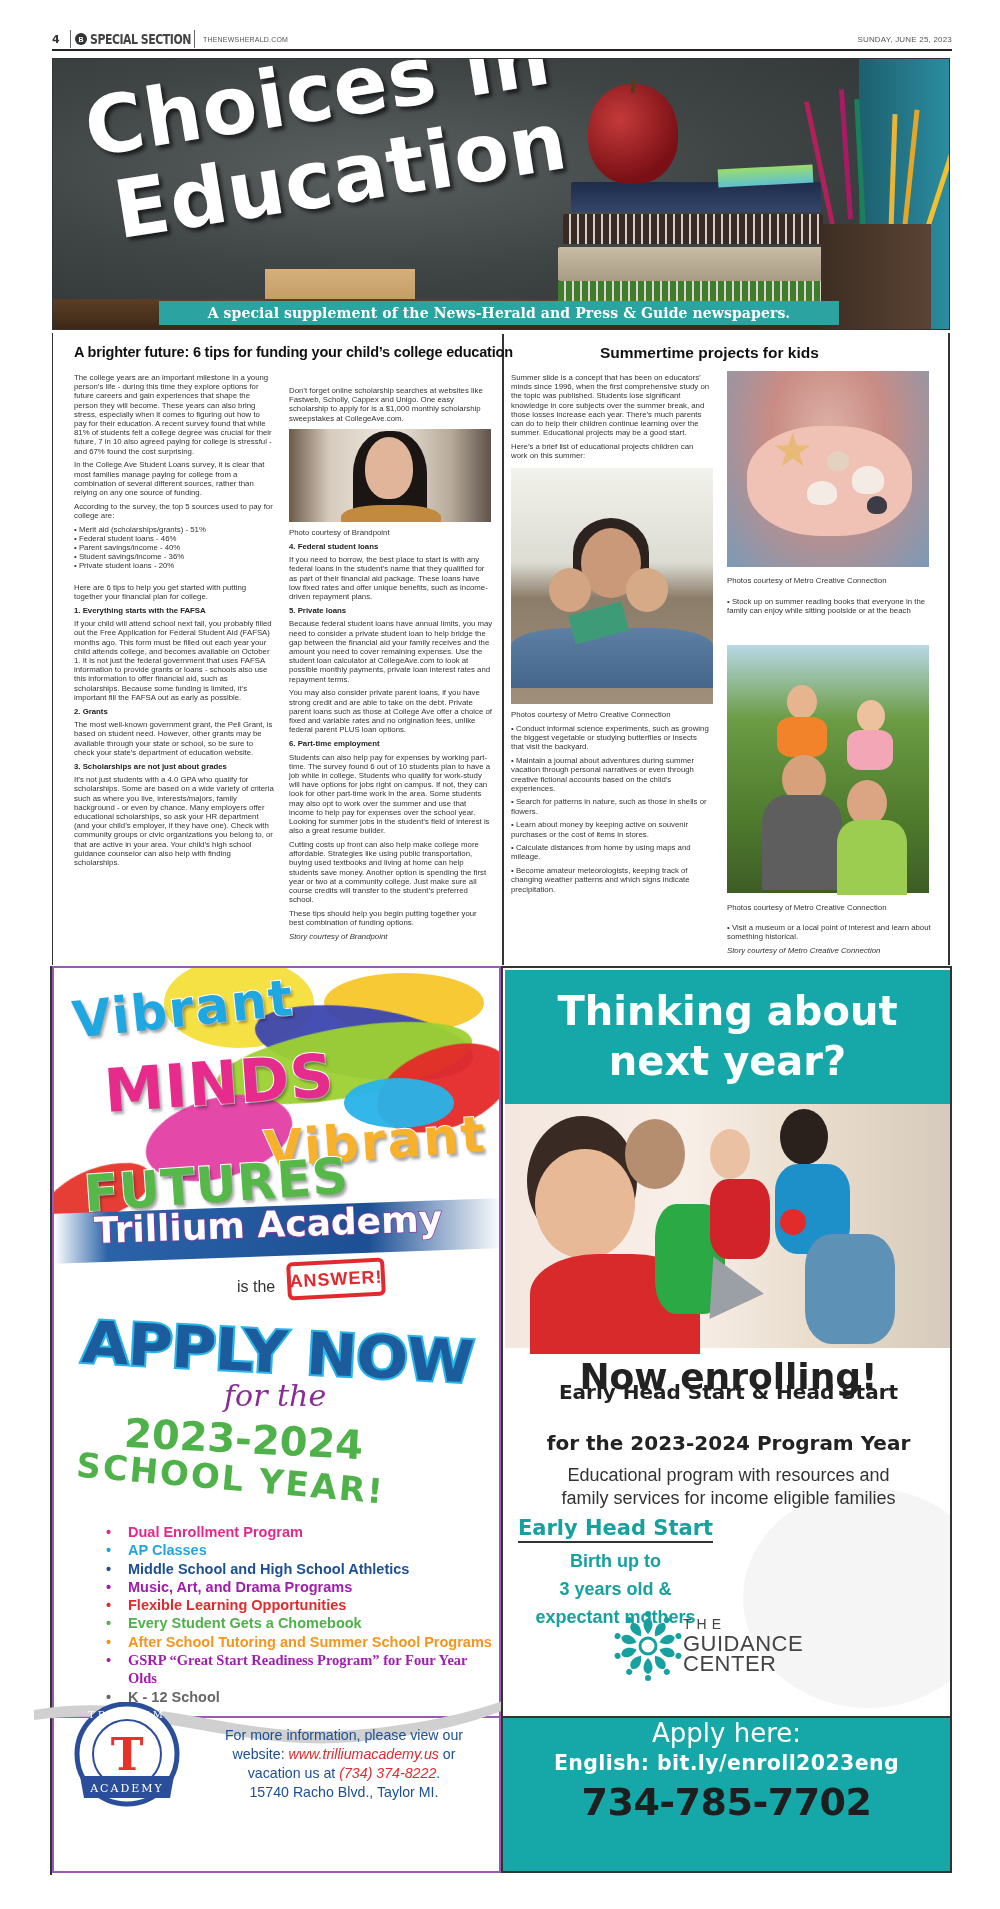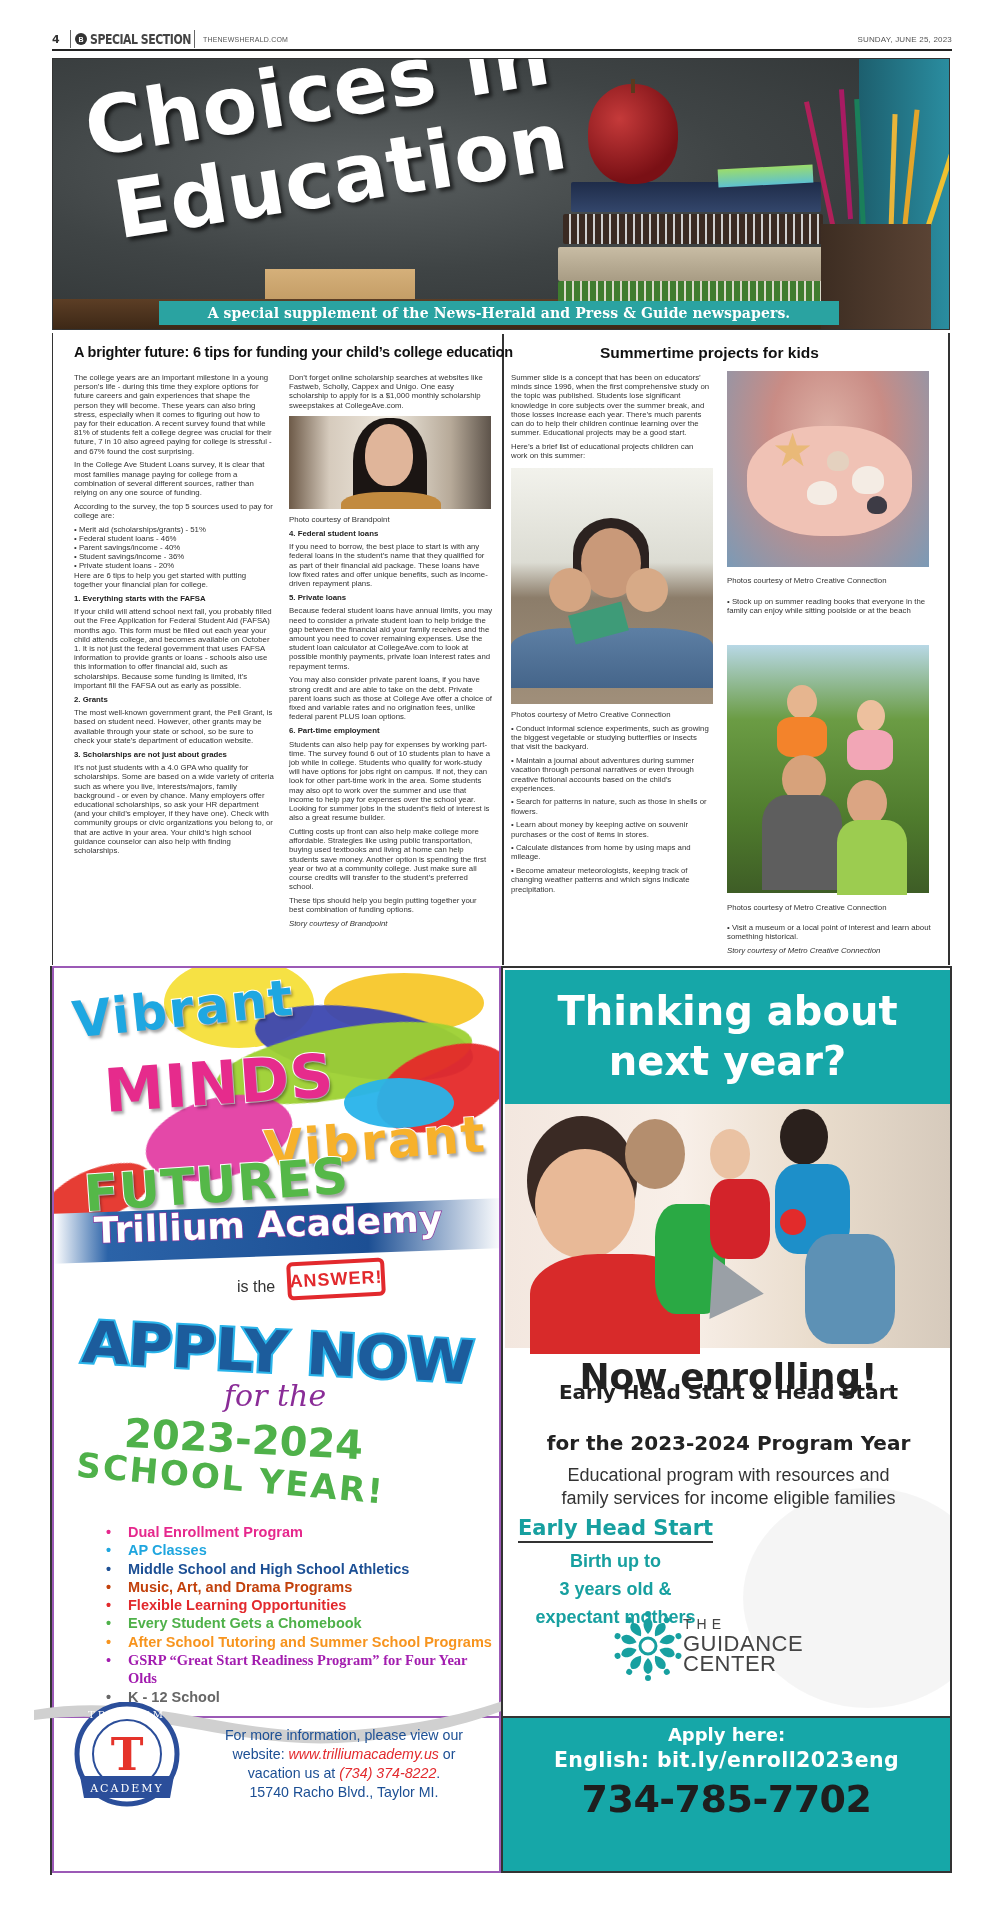--- a/index.html
+++ b/index.html
@@ -44,24 +44,24 @@
   .art-divider { position: absolute; left: 502px; top: 334px; width: 2px; height: 631px; background: #333; }
 
   .art-title { position: absolute; font-weight: bold; color: #111; white-space: nowrap; }
   .at1 { left: 74px; top: 344px; font-size: 14.5px; letter-spacing: -0.2px; }
   .at2 { left: 600px; top: 344px; font-size: 15.5px; }
 
   .col { position: absolute; font-size: 7.8px; line-height: 9.2px; color: #333; }
   .col p { margin-bottom: 4.5px; }
   .col h4 { font-size: 7.8px; font-weight: bold; color: #222; margin: 5px 0 4px; }
   .col .italic { font-style: italic; }
-  .col ul { list-style: none; margin-bottom: 0; }
+  .col ul { list-style: none; margin-bottom: 12px; }
 
   .c1 { left: 74px; top: 373px; width: 200px; }
-  .c2 { left: 289px; top: 373px; width: 204px; }
+  .c2 { left: 289px; top: 386px; width: 204px; }
   .c3 { left: 511px; top: 373px; width: 200px; }
   .c4 { left: 727px; top: 559px; width: 204px; }
 
   .photo { position: relative; overflow: hidden; }
   .ph-woman { width: 202px; height: 93px; margin: 6px 0 6px; background: linear-gradient(90deg, #6d5a48 0%, #d6cbbd 20%, #efe9df 50%, #b7aa99 80%, #5d534a 100%); }
   .ph-woman .face { position: absolute; left: 76px; top: 8px; width: 48px; height: 62px; border-radius: 50% 50% 45% 45%; background: #e0b59a; }
   .ph-woman .hair { position: absolute; left: 64px; top: 2px; width: 74px; height: 95px; border-radius: 45% 45% 10% 10%; background: #1b1513; }
   .ph-woman .shirt { position: absolute; left: 52px; top: 76px; width: 100px; height: 30px; border-radius: 40% 40% 0 0; background: #c28a3f; }
 
   .ph-family { width: 202px; height: 236px; margin: 8px 0 6px; background: linear-gradient(#f2f2ec 0%, #dcdcd3 40%, #8c7d6a 55%, #a08f7a 100%); }
@@ -124,21 +124,21 @@
   .gc-watermark { position: absolute; left: 240px; top: 520px; width: 250px; height: 220px; border-radius: 50%; background: rgba(0,0,0,0.04); }
   .gc-prog { position: absolute; top: 548px; width: 215px; text-align: center; color: #17a0a0; font-weight: bold; }
   .gp1 { left: 5px; } .gp2 { left: 230px; }
   .gc-prog .ptitle { font-family: "DejaVu Sans", sans-serif; font-size: 21px; display: inline-block; border-bottom: 2px solid #333; padding-bottom: 1px; margin-bottom: 4px; }
   .gc-prog .pline { font-size: 18px; line-height: 28px; font-family: "Liberation Sans", sans-serif; }
   .gc-logo { position: absolute; left: 110px; top: 643px; width: 230px; height: 70px; }
   .gc-logo-text { position: absolute; left: 180px; top: 646px; color: #444; font-size: 22px; line-height: 20px; letter-spacing: 0.5px; font-family: "Liberation Sans", sans-serif; }
   .gc-logo-text .the { font-size: 14px; letter-spacing: 5px; }
 
   .gc-apply { position: absolute; left: 501px; top: 1718px; width: 451px; height: 155px; background: #16a7a8; border: 2px solid #333; border-top: 0; text-align: center; }
-  .gc-apply .ah { font-family: "DejaVu Sans", sans-serif; font-weight: bold; color: #fff; font-size: 18px; margin-top: 6px; }
+  .gc-apply .ah { font-family: "DejaVu Sans", sans-serif; font-weight: normal; color: #fff; font-size: 26px; }
   .gc-apply .al { font-family: "DejaVu Sans", sans-serif; font-weight: bold; color: #fff; font-size: 20.5px; line-height: 30px; letter-spacing: 0.4px; }
   .gc-apply .phone { font-family: "DejaVu Sans", sans-serif; font-weight: bold; color: #1e1e1e; font-size: 38px; margin-top: 2px; letter-spacing: -0.5px; }
   .ad-left-bottom { position: absolute; left: 52px; top: 1718px; width: 449px; height: 155px; border: 2px solid #9b59b6; border-top: 0; background: #fff; }
   .outer-left-border { position: absolute; left: 50px; top: 966px; width: 2px; height: 909px; background: #333; }
 </style>
 </head>
 <body>
 
 <div class="masthead">
   <span class="page-num">4</span>
@@ -291,21 +291,21 @@
   <div class="answer-stamp">ANSWER!</div>
   <div class="apply-now">APPLY NOW</div>
   <div class="for-the">for the</div>
   <div class="year-line yl1">2023-2024</div>
   <div class="year-line yl2">SCHOOL YEAR!</div>
 
   <ul class="feature-list">
     <li style="color: rgb(230, 40, 141);">Dual Enrollment Program</li>
     <li style="color: rgb(31, 166, 223);">AP Classes</li>
     <li style="color: rgb(28, 79, 148);">Middle School and High School Athletics</li>
-    <li style="color: #c2410c;">Music, Art, and Drama Programs</li>
+    <li style="color: #a21caf;">Music, Art, and Drama Programs</li>
     <li style="color: rgb(226, 41, 45);">Flexible Learning Opportunities</li>
     <li style="color: rgb(79, 177, 74);">Every Student Gets a Chomebook</li>
     <li style="color: rgb(247, 148, 30);">After School Tutoring and Summer School Programs</li>
     <li style="color: #a21caf; font-family: Liberation Serif, serif;">GSRP “Great Start Readiness Program” for Four Year Olds</li>
     <li style="color: rgb(102, 102, 102);">K - 12 School</li>
   </ul>
 </div>
 
 <div class="ad-left-bottom">
   <svg class="wave" style="left:-20px;top:-28px;" viewBox="0 0 500 60">

